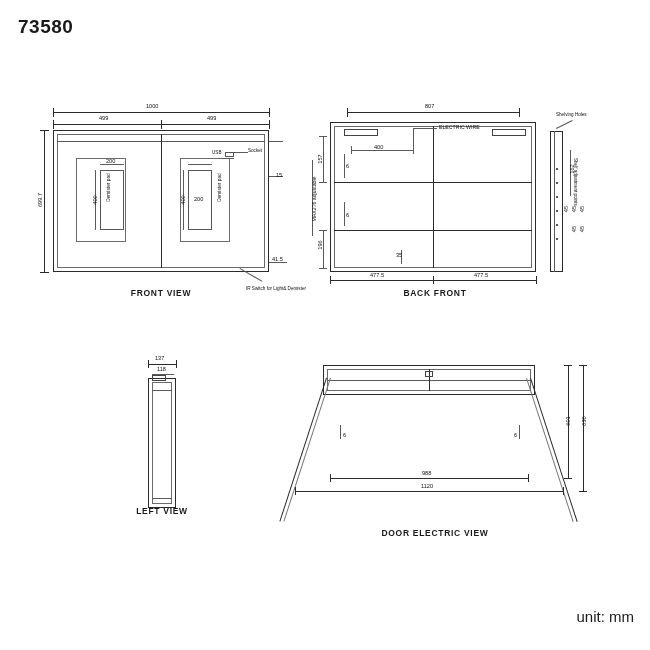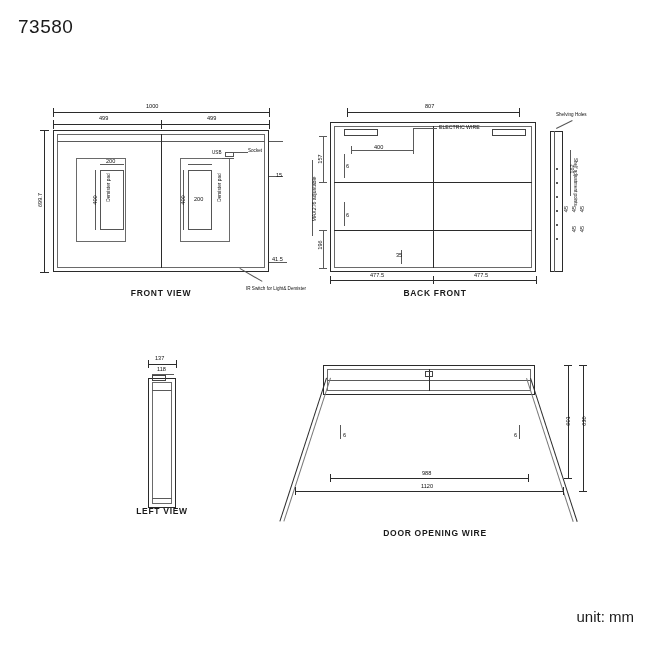--- a/index.html
+++ b/index.html
@@ -7,21 +7,21 @@
     width:650px;height:650px;
     background:#ffffff;
     font-family:"Liberation Sans", sans-serif;
     color:#1a1a1a;
     position:relative;
     overflow:hidden;
   }
   .abs{position:absolute;}
   #title{
     left:18px;top:16px;
-    font-size:19px;font-weight:normal;letter-spacing:.5px;
+    font-size:19px;font-weight:bold;letter-spacing:.5px;
   }
   #unit{
     right:16px;top:608px;
     font-size:15px;
   }
   .view-label{
     font-size:8.5px;font-weight:bold;letter-spacing:.7px;
     text-align:center;white-space:nowrap;
   }
   .dim{
@@ -256,14 +256,14 @@
   <div class="ln v abs" style="left:568px;top:365px;height:113px;"></div>
   <div class="ln h abs" style="left:564px;top:365px;width:8px;"></div>
   <div class="ln h abs" style="left:564px;top:478px;width:8px;"></div>
   <div class="abs dim v" style="left:557px;top:418px;width:22px;text-align:center;">601</div>
 
   <div class="ln v abs" style="left:583px;top:365px;height:126px;"></div>
   <div class="ln h abs" style="left:579px;top:365px;width:8px;"></div>
   <div class="ln h abs" style="left:579px;top:491px;width:8px;"></div>
   <div class="abs dim v" style="left:573px;top:418px;width:22px;text-align:center;">630</div>
 
-  <div class="abs view-label" style="left:360px;top:528px;width:150px;">DOOR OPENING WIRE</div>
+  <div class="abs view-label" style="left:360px;top:528px;width:150px;">DOOR ELECTRIC VIEW</div>
 </div>
 
 </body></html>

